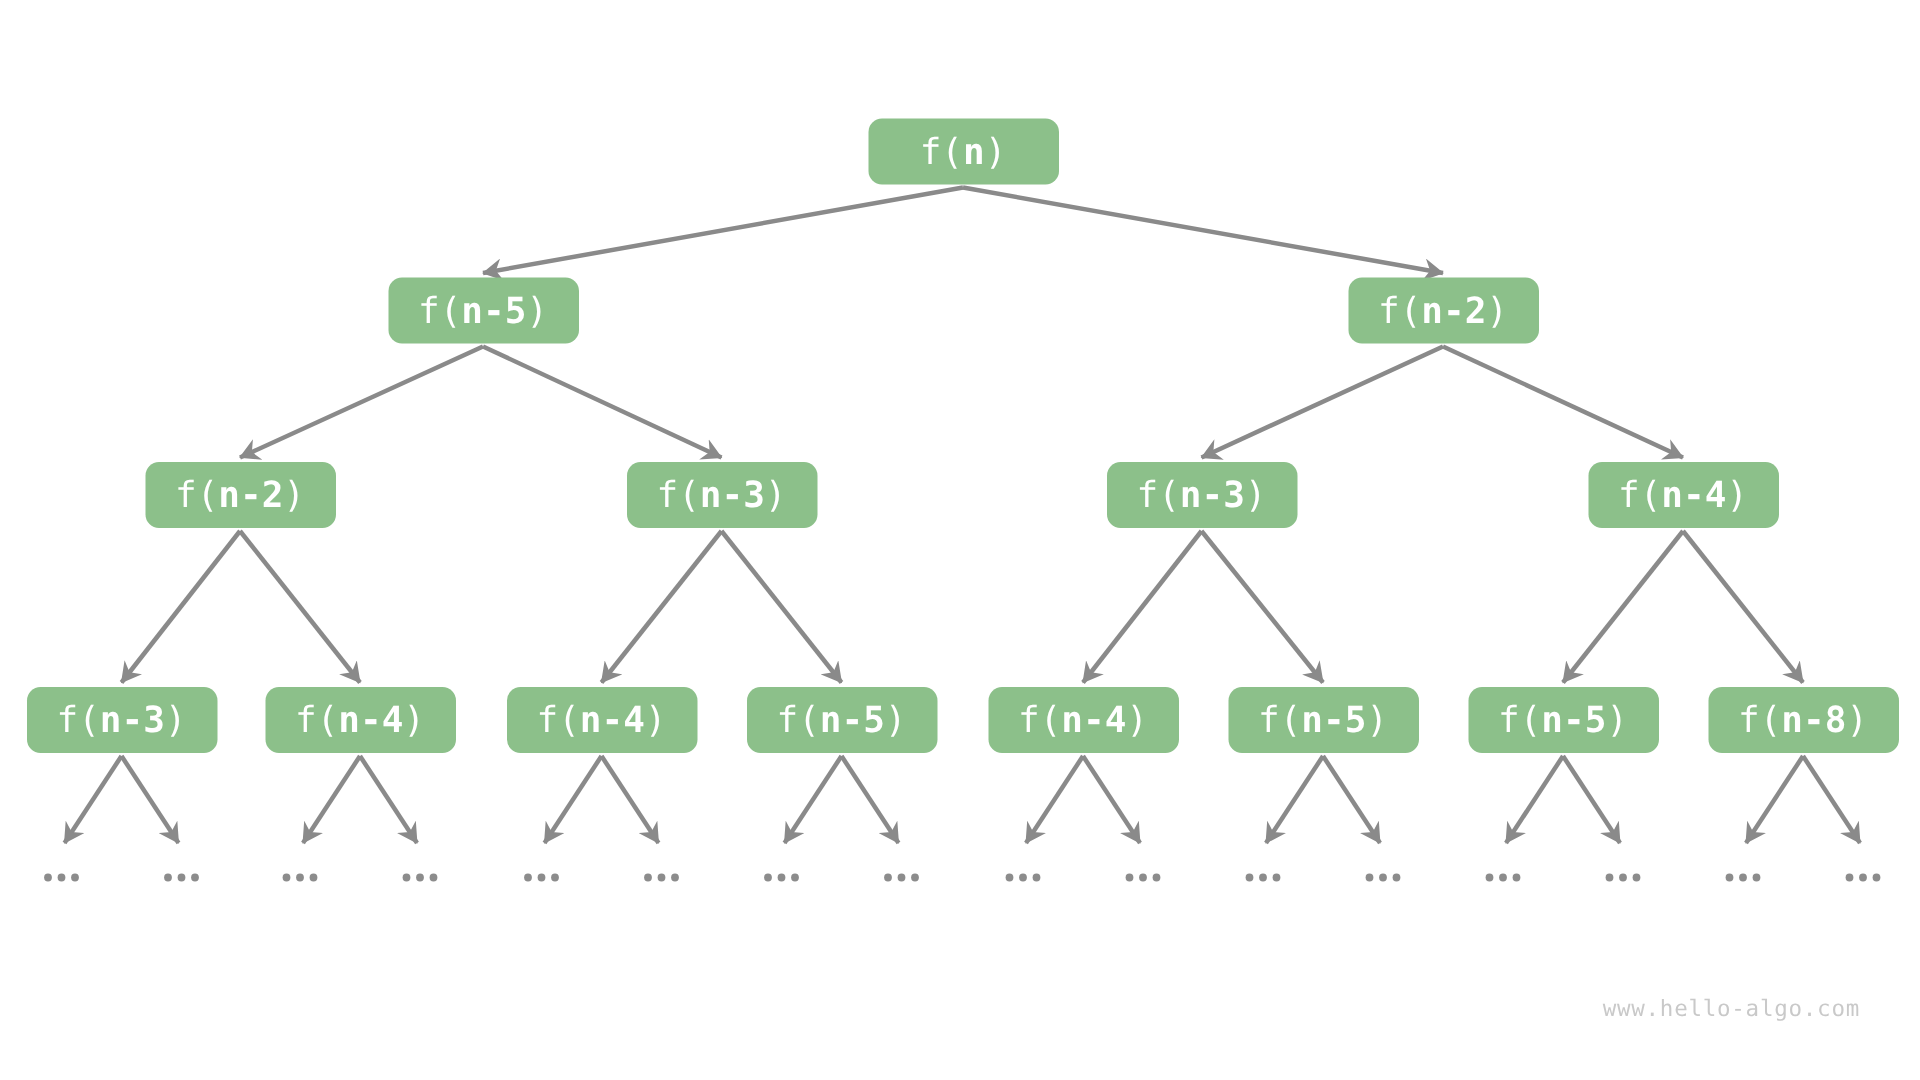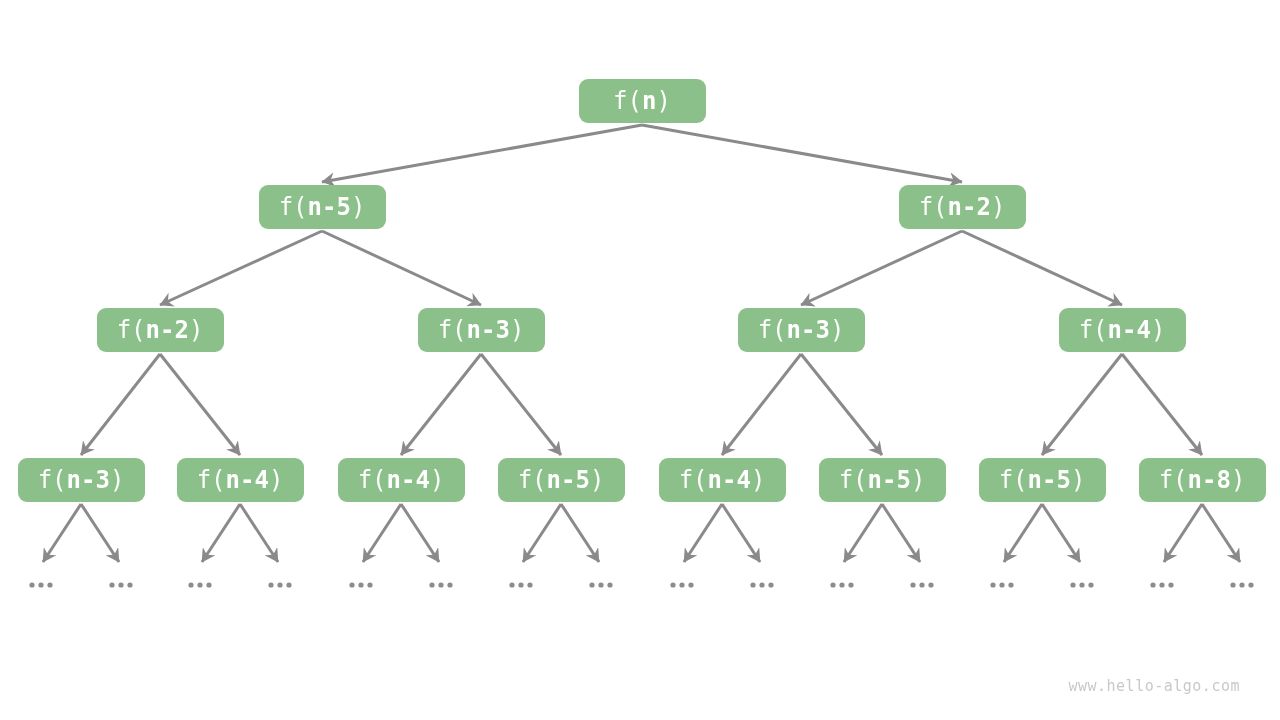--- a/index.html
+++ b/index.html
@@ -26,21 +26,21 @@
     color: var(--node-text, #ffffff);
     font-size: 24px;
     line-height: 1;
     white-space: nowrap;
   }
   .node .pre, .node .post { font-weight: 400; }
   .node .core { font-weight: 700; }
   .watermark {
     position: absolute;
     right: 40px;
-    bottom: 25px;
+    bottom: 39px;
     font-size: 15px;
     letter-spacing: 0.5px;
     color: var(--watermark, #c9c9c9);
   }
 </style>
 </head>
 <body>
 
 <div class="stage" style="--bg: #ffffff; --node-fill: #8cc08a; --node-text: #ffffff; --watermark: #c9c9c9;">
   <svg id="arrows-layer" xmlns="http://www.w3.org/2000/svg">

